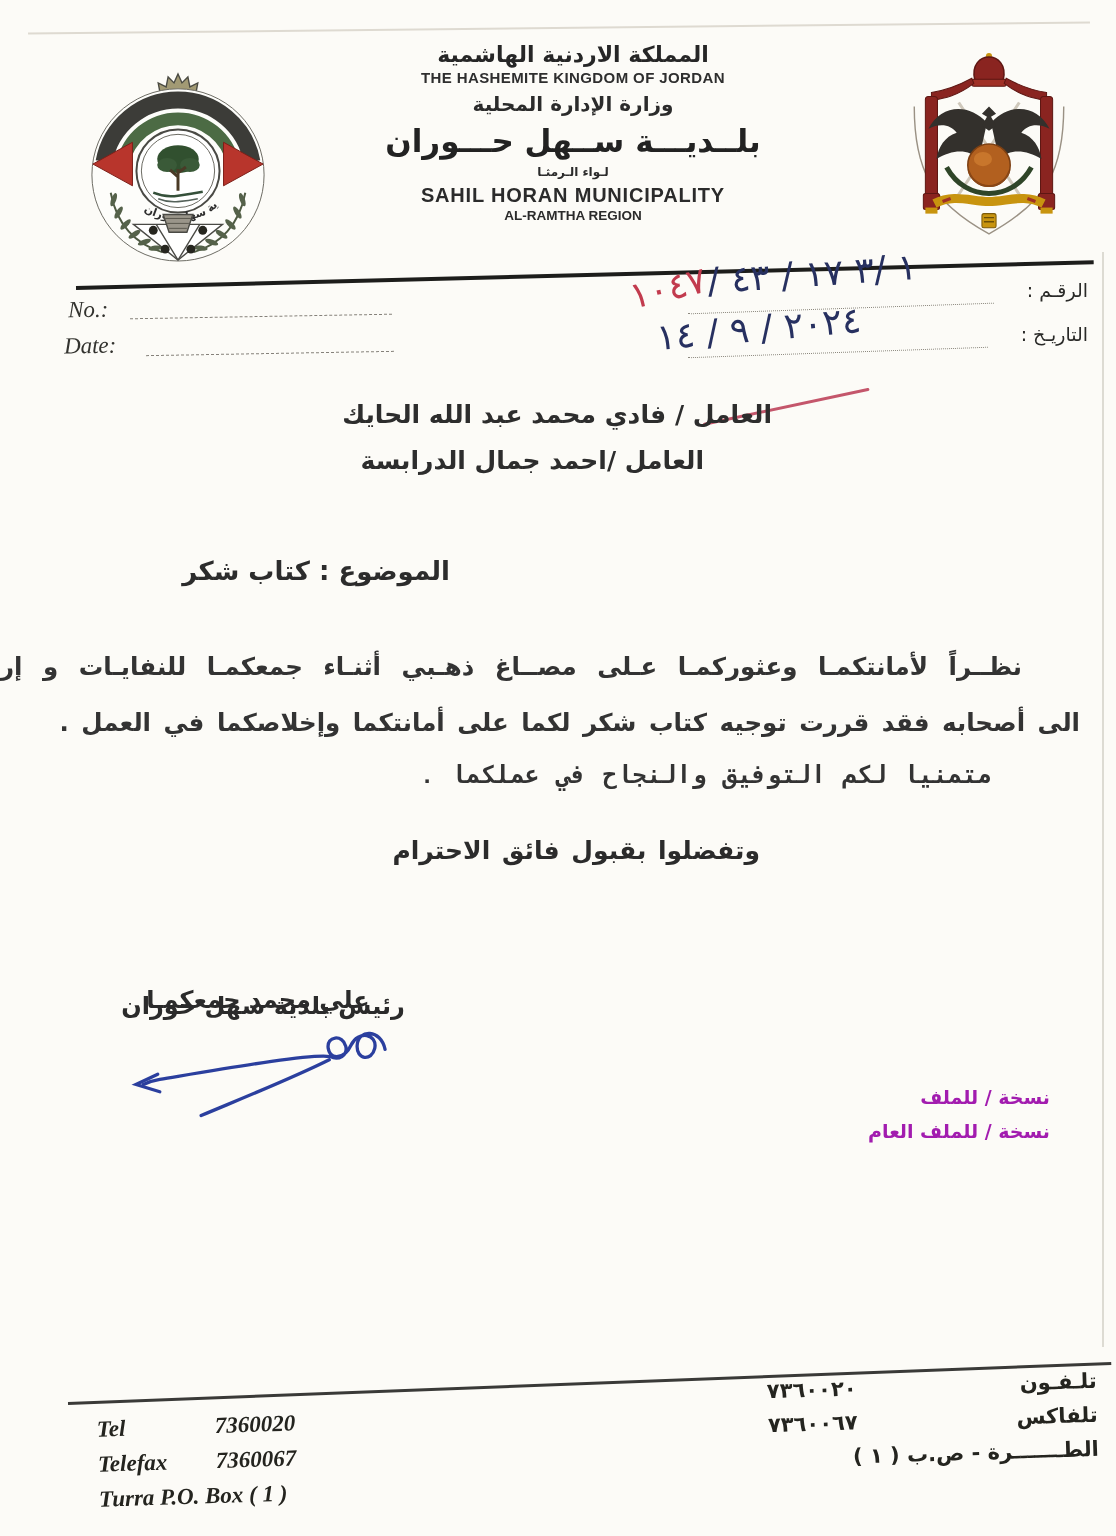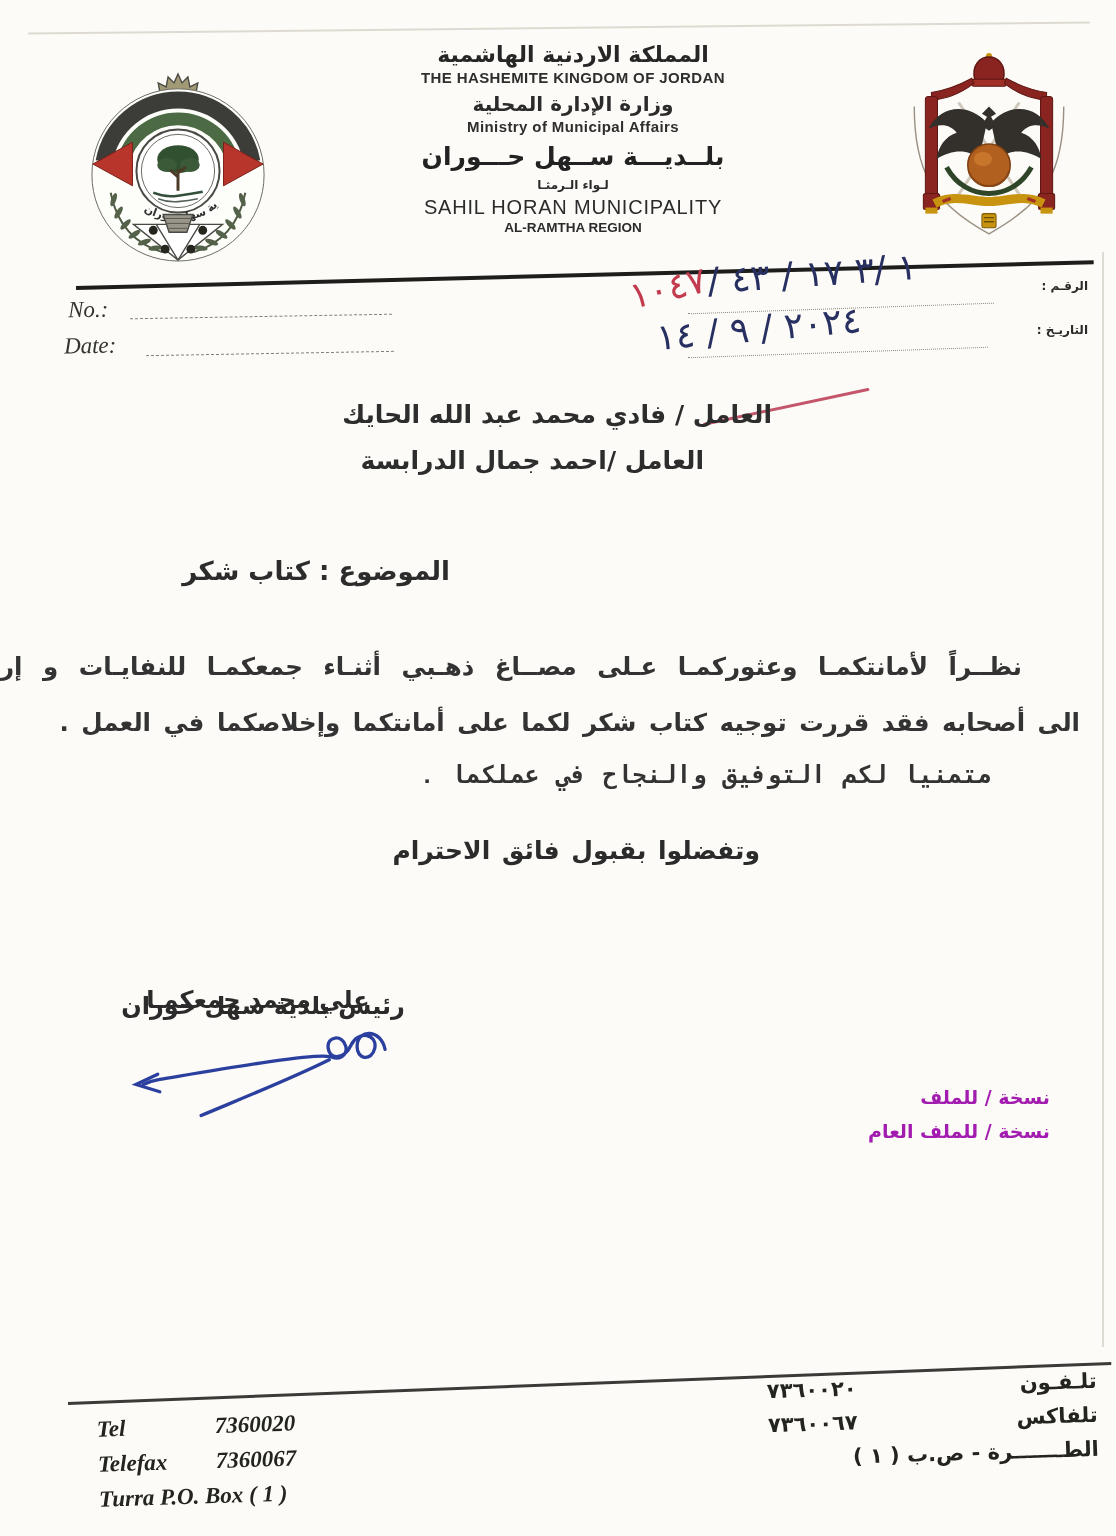--- a/index.html
+++ b/index.html
@@ -9,32 +9,32 @@
     font-family:"DejaVu Sans",sans-serif;color:#2b2b2b;
   }
   .abs{position:absolute;}
   .ar{direction:rtl;}
 
   
   .hdr{left:338px;top:42px;width:470px;text-align:center;line-height:1.15;}
   .hdr .ar-sm{font-size:22px;font-weight:bold;color:#262626;}
   .hdr .en-sm{font-size:15px;font-weight:bold;font-family:Liberation Sans, sans-serif;color:#2e2e2e;letter-spacing:.4px;margin-top:2px;}
   .hdr .ar-ministry{font-size:20px;font-weight:bold;margin-top:6px;}
-  .hdr .ar-big{font-size:25px;font-weight:bold;margin-top:8px;letter-spacing:1px;color:#222;}
+  .hdr .ar-big{font-size:31px;font-weight:bold;margin-top:8px;letter-spacing:1px;color:#222;}
   .hdr .ar-district{font-size:12px;font-weight:bold;margin-top:7px;}
-  .hdr .en-muni{font-size:20px;font-weight:normal;font-family:"Liberation Sans",sans-serif;letter-spacing:.8px;margin-top:4px;}
+  .hdr .en-muni{font-size:20px;font-weight:bold;font-family:"Liberation Sans",sans-serif;letter-spacing:.8px;margin-top:4px;}
   .hdr .en-region{font-size:13.5px;font-weight:bold;font-family:"Liberation Sans",sans-serif;margin-top:1px;}
 
   .sep{left:76px;top:286px;width:1018px;height:4px;background:#1d1d1b;transform:rotate(-1.45deg);transform-origin:left center;}
 
   .latin-label{font-family:"Liberation Serif",serif;font-style:italic;font-size:23px;color:#33332f;}
   .dashline{border-top:1.6px dashed #85817a;height:0;}
   .dotline{border-top:1.5px dotted #8d897f;height:0;}
 
-  .ar-reflabel{font-size:12px;font-weight:bold;color:#2a2a28;}
+  .ar-reflabel{font-size:19px;font-weight:normal;color:#2a2a28;}
   .hand{font-family:"DejaVu Sans",sans-serif;color:#273060;font-size:36px;letter-spacing:2px;white-space:nowrap;direction:ltr;}
   .hand .red{color:#c23b4e;display:inline-block;transform:rotate(-9deg) translateY(4px);margin-right:2px;}
 
   .recipient{font-size:25px;font-weight:bold;color:#2d2d2d;white-space:nowrap;}
   .subject{font-size:26px;font-weight:bold;color:#2c2c2c;white-space:nowrap;}
   .bodyline{font-size:24.5px;font-weight:bold;color:#333;white-space:nowrap;}
   .closing{font-size:25px;font-weight:bold;white-space:nowrap;}
   .sigline{font-size:24px;font-weight:bold;text-align:center;white-space:nowrap;}
   .copyblock{font-size:19px;font-weight:bold;text-align:right;line-height:1.8;color:#a21caf;}
 
@@ -166,21 +166,20 @@
         <rect x="83" y="162" width="14" height="14" rx="2" fill="#c8940f" stroke="#7c5a08" stroke-width="1"></rect>
         <path d="M85 166 h10 M85 170 h10" stroke="#6b4e06" stroke-width="1.4"></path>
       </g>
     </svg>
   </div>
 
   <div class="abs hdr">
     <div class="ar ar-sm">المملكة الاردنية الهاشمية</div>
     <div class="en-sm">THE HASHEMITE KINGDOM OF JORDAN</div>
     <div class="ar ar-ministry">وزارة الإدارة المحلية</div>
-    <div class="en-sm">Ministry of Municipal Affairs</div>
     <div class="ar ar-big">بلــديـــة ســهل حـــوران</div>
     <div class="ar ar-district">لـواء الـرمثـا</div>
     <div class="en-muni">SAHIL HORAN MUNICIPALITY</div>
     <div class="en-region">AL-RAMTHA REGION</div>
   </div>
 
   <div class="abs sep"></div>
 
   <div class="abs latin-label" style="left:68px;top:297px;transform:rotate(-1deg);">No.:</div>
   <div class="abs dashline" style="left:130px;top:316px;width:262px;transform:rotate(-1deg);"></div>

